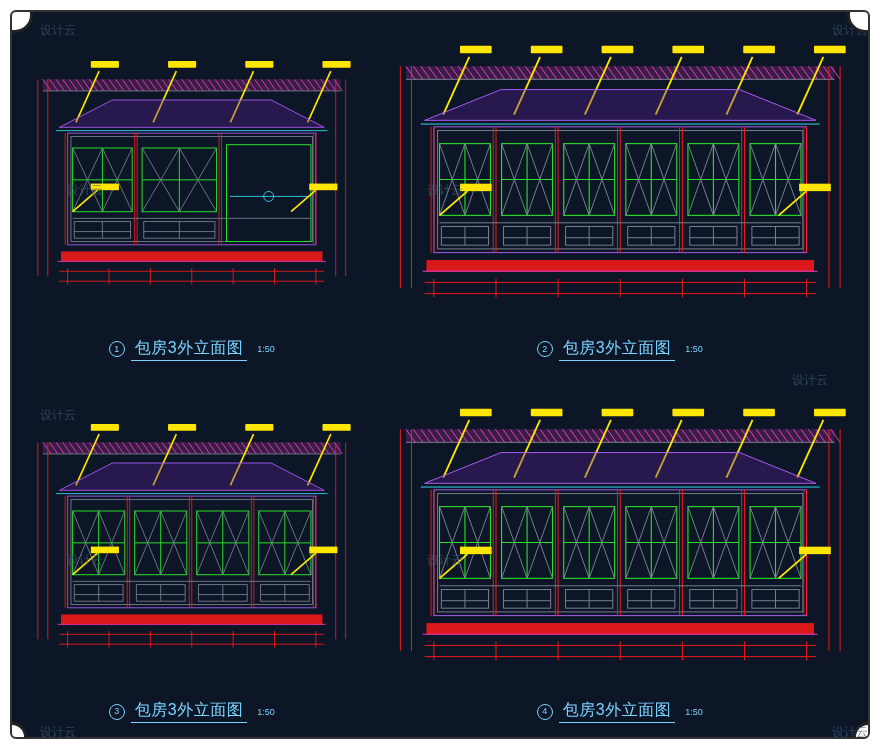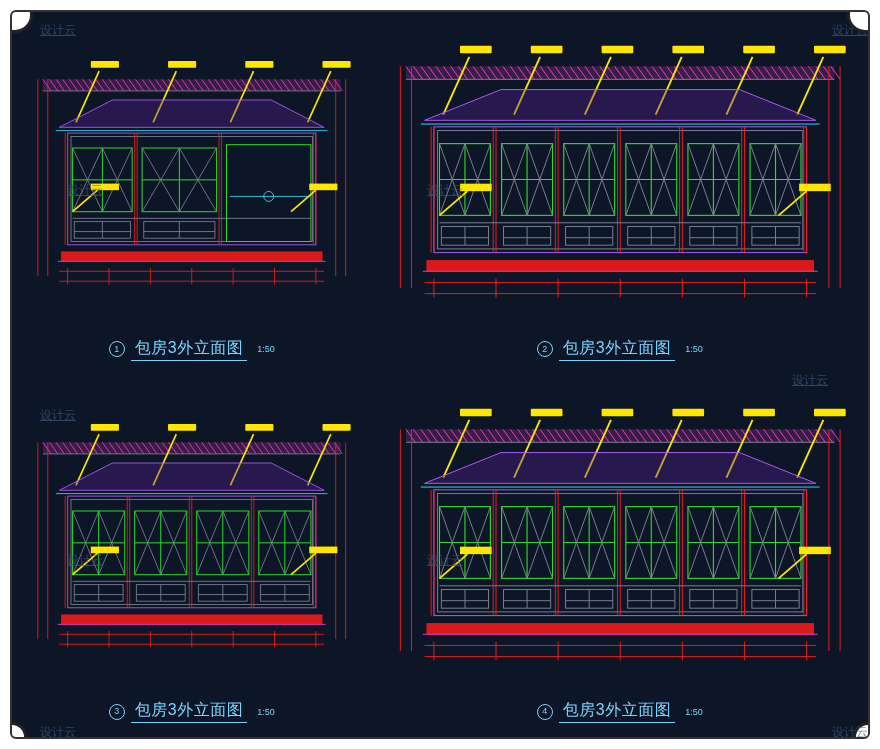--- a/index.html
+++ b/index.html
@@ -35,21 +35,20 @@
   .frame::after  { top: -15px; right: -15px; }
   .corner-bl { bottom: -15px; left: -15px; }
   .corner-br { bottom: -15px; right: -15px; }
 
   .watermark {
     position: absolute;
     color: #3e5a7a;
     font-size: 12px;
     opacity: 0.7;
     pointer-events: none;
-    text-decoration: underline;
   }
 
   .grid {
     position: absolute;
     inset: 0;
     display: grid;
     grid-template-columns: 42% 58%;
     grid-template-rows: 50% 50%;
   }
   .cell {

